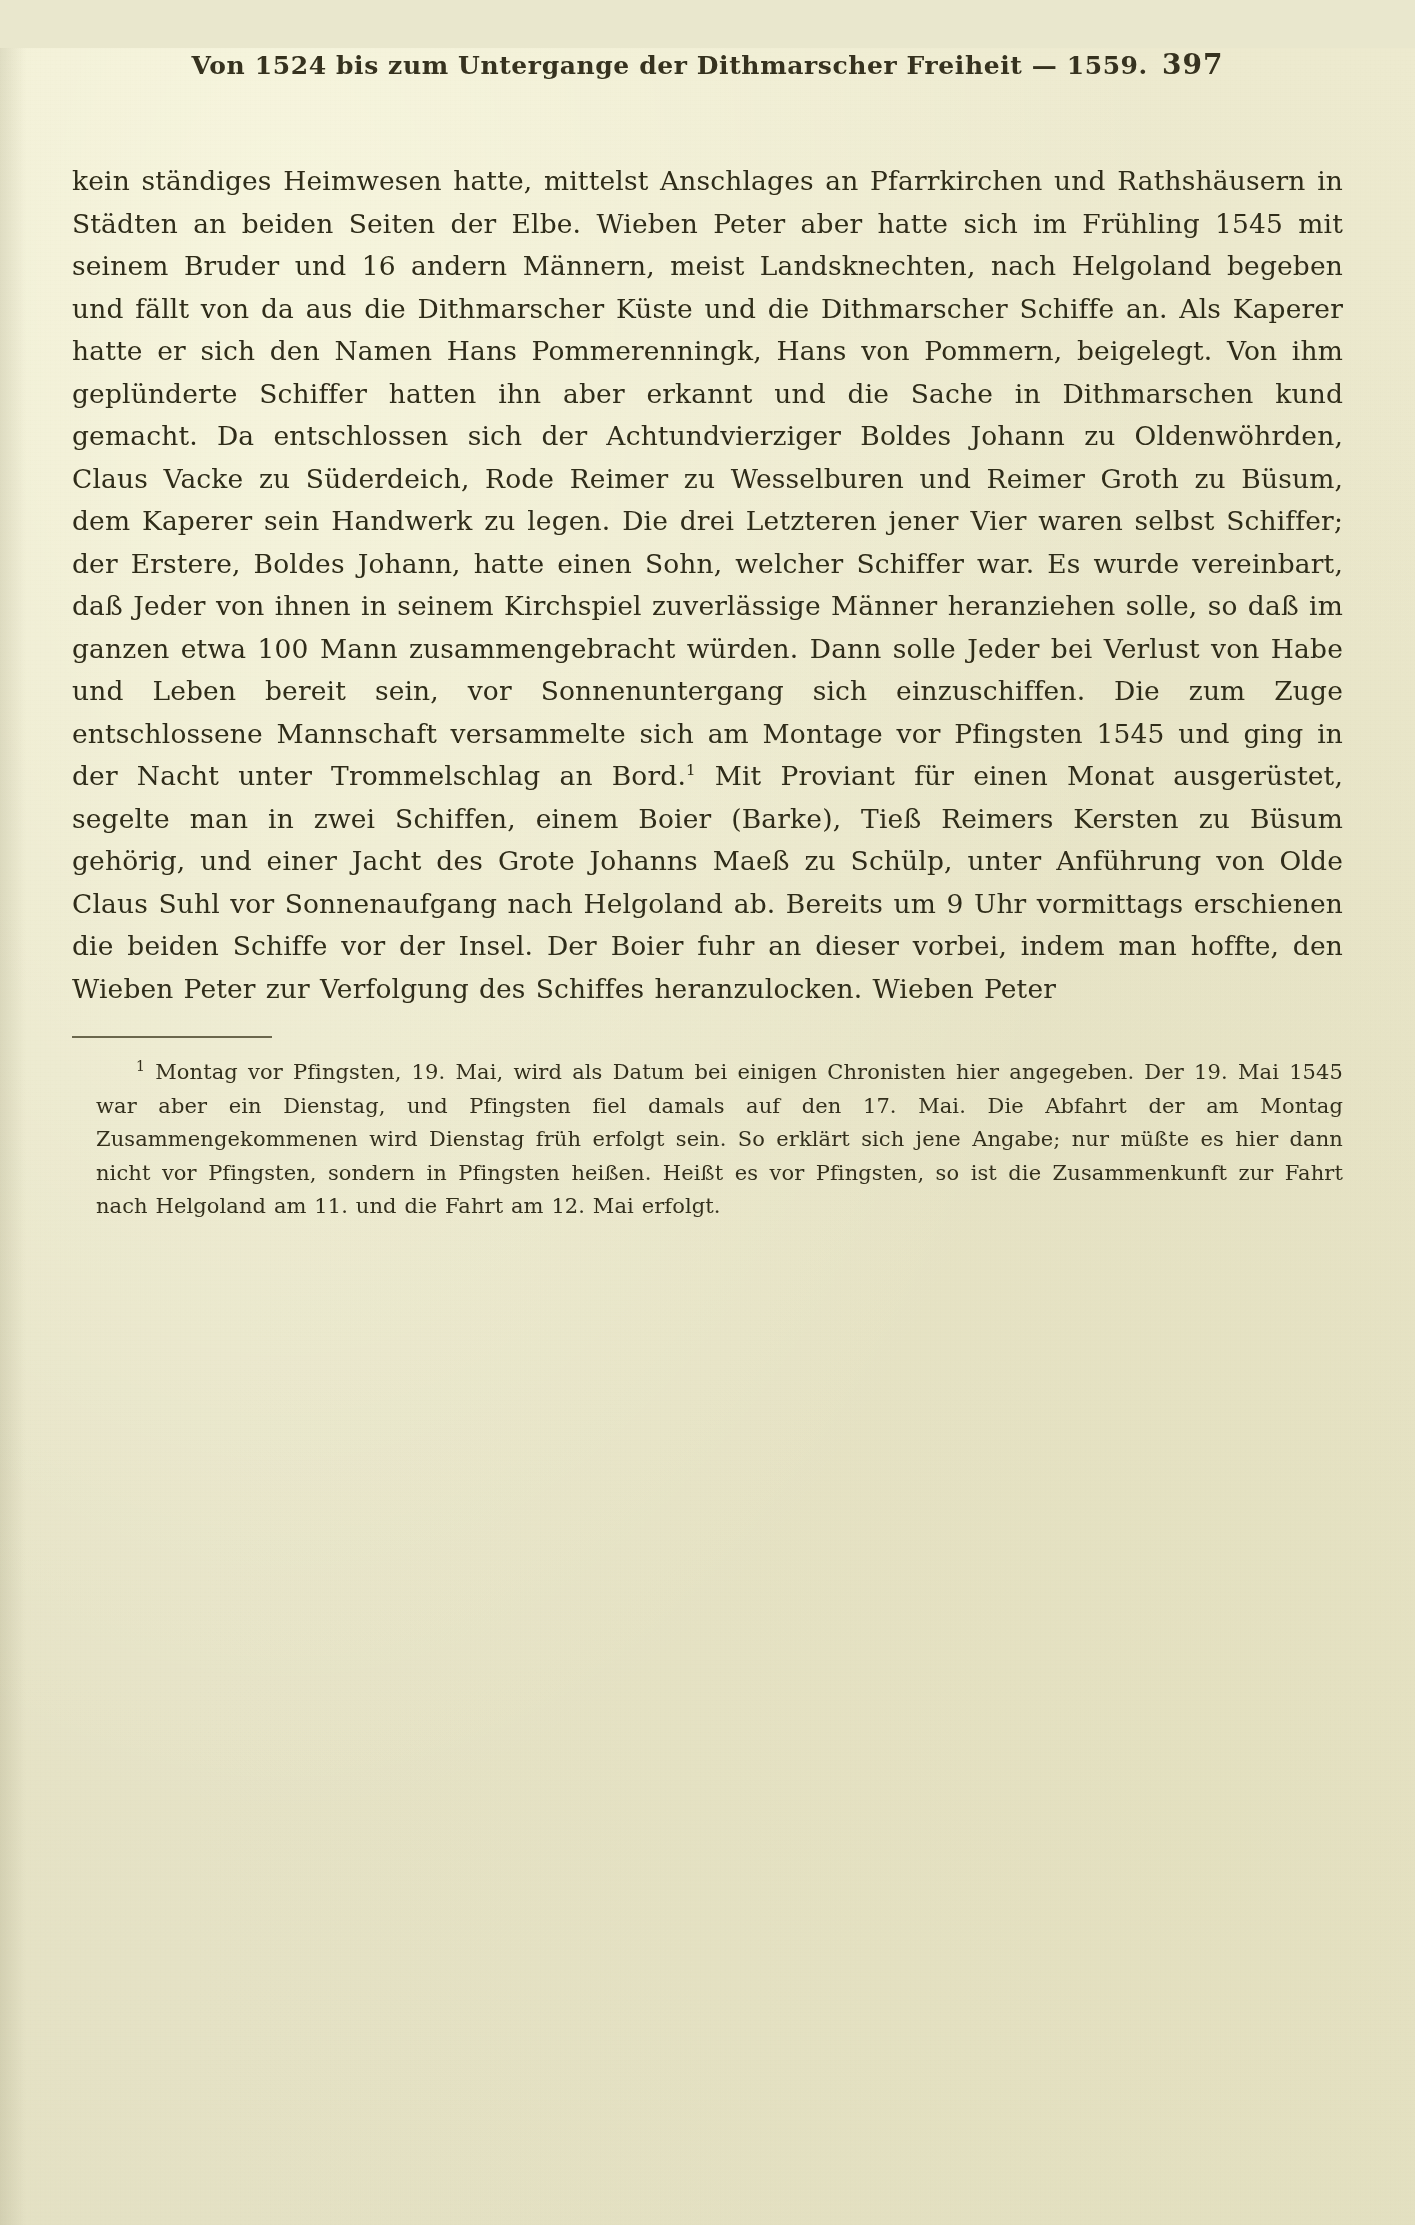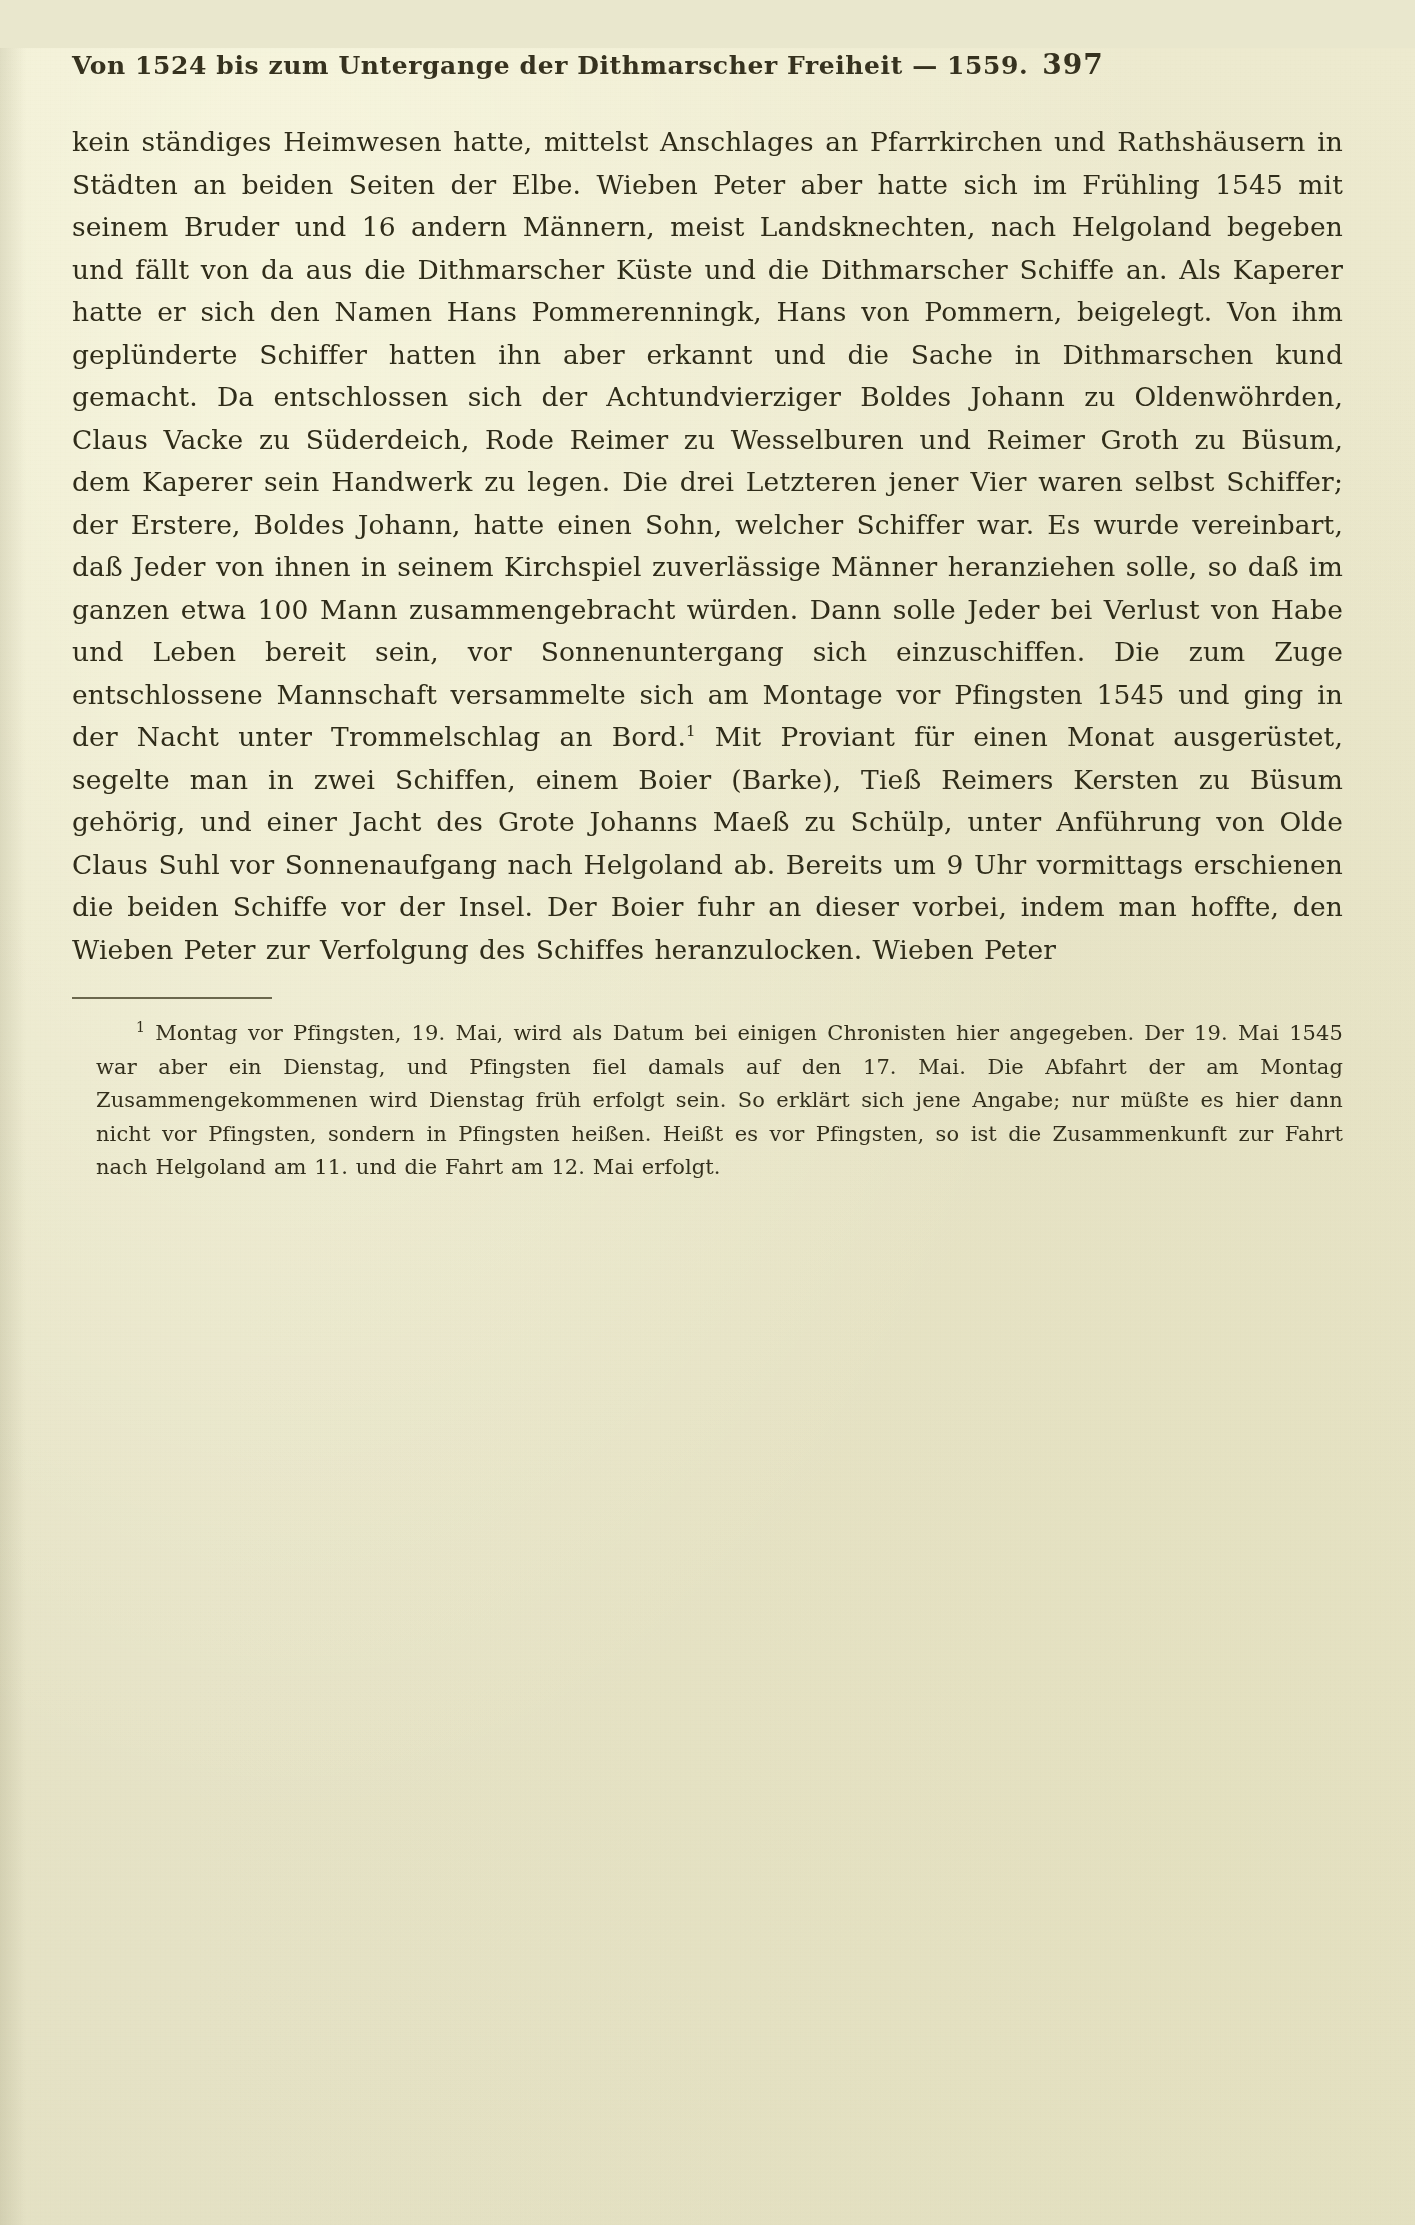--- a/index.html
+++ b/index.html
@@ -32,34 +32,35 @@
     background-image:
       repeating-linear-gradient(0deg, rgba(180,175,130,0.05) 0px, rgba(180,175,130,0.05) 1px, rgba(0,0,0,0) 1px, rgba(0,0,0,0) 4px),
       repeating-linear-gradient(90deg, rgba(180,175,130,0.04) 0px, rgba(180,175,130,0.04) 1px, rgba(0,0,0,0) 1px, rgba(0,0,0,0) 5px);
   }
   .content {
     position: relative;
     padding: 0 72px;
   }
   .running-head {
     margin-top: 48px;
+    text-align: center;
     font-family: "DejaVu Serif", serif;
     font-weight: 700;
     font-size: 25px;
     letter-spacing: 0.6px;
     color: #36321f;
     white-space: nowrap;
   }
   .running-head .page-number {
     font-size: 28px;
     margin-left: 14px;
     letter-spacing: 1px;
   }
   .body-text {
-    margin-top: 40px;
+    margin-top: 79px;
     font-size: 26.5px;
     line-height: 42.5px;
     color: #2f2c19;
     text-align: justify;
     text-justify: inter-word;
     hyphens: none;
     letter-spacing: 0.15px;
     word-spacing: 1.5px;
   }
   .body-text p {

